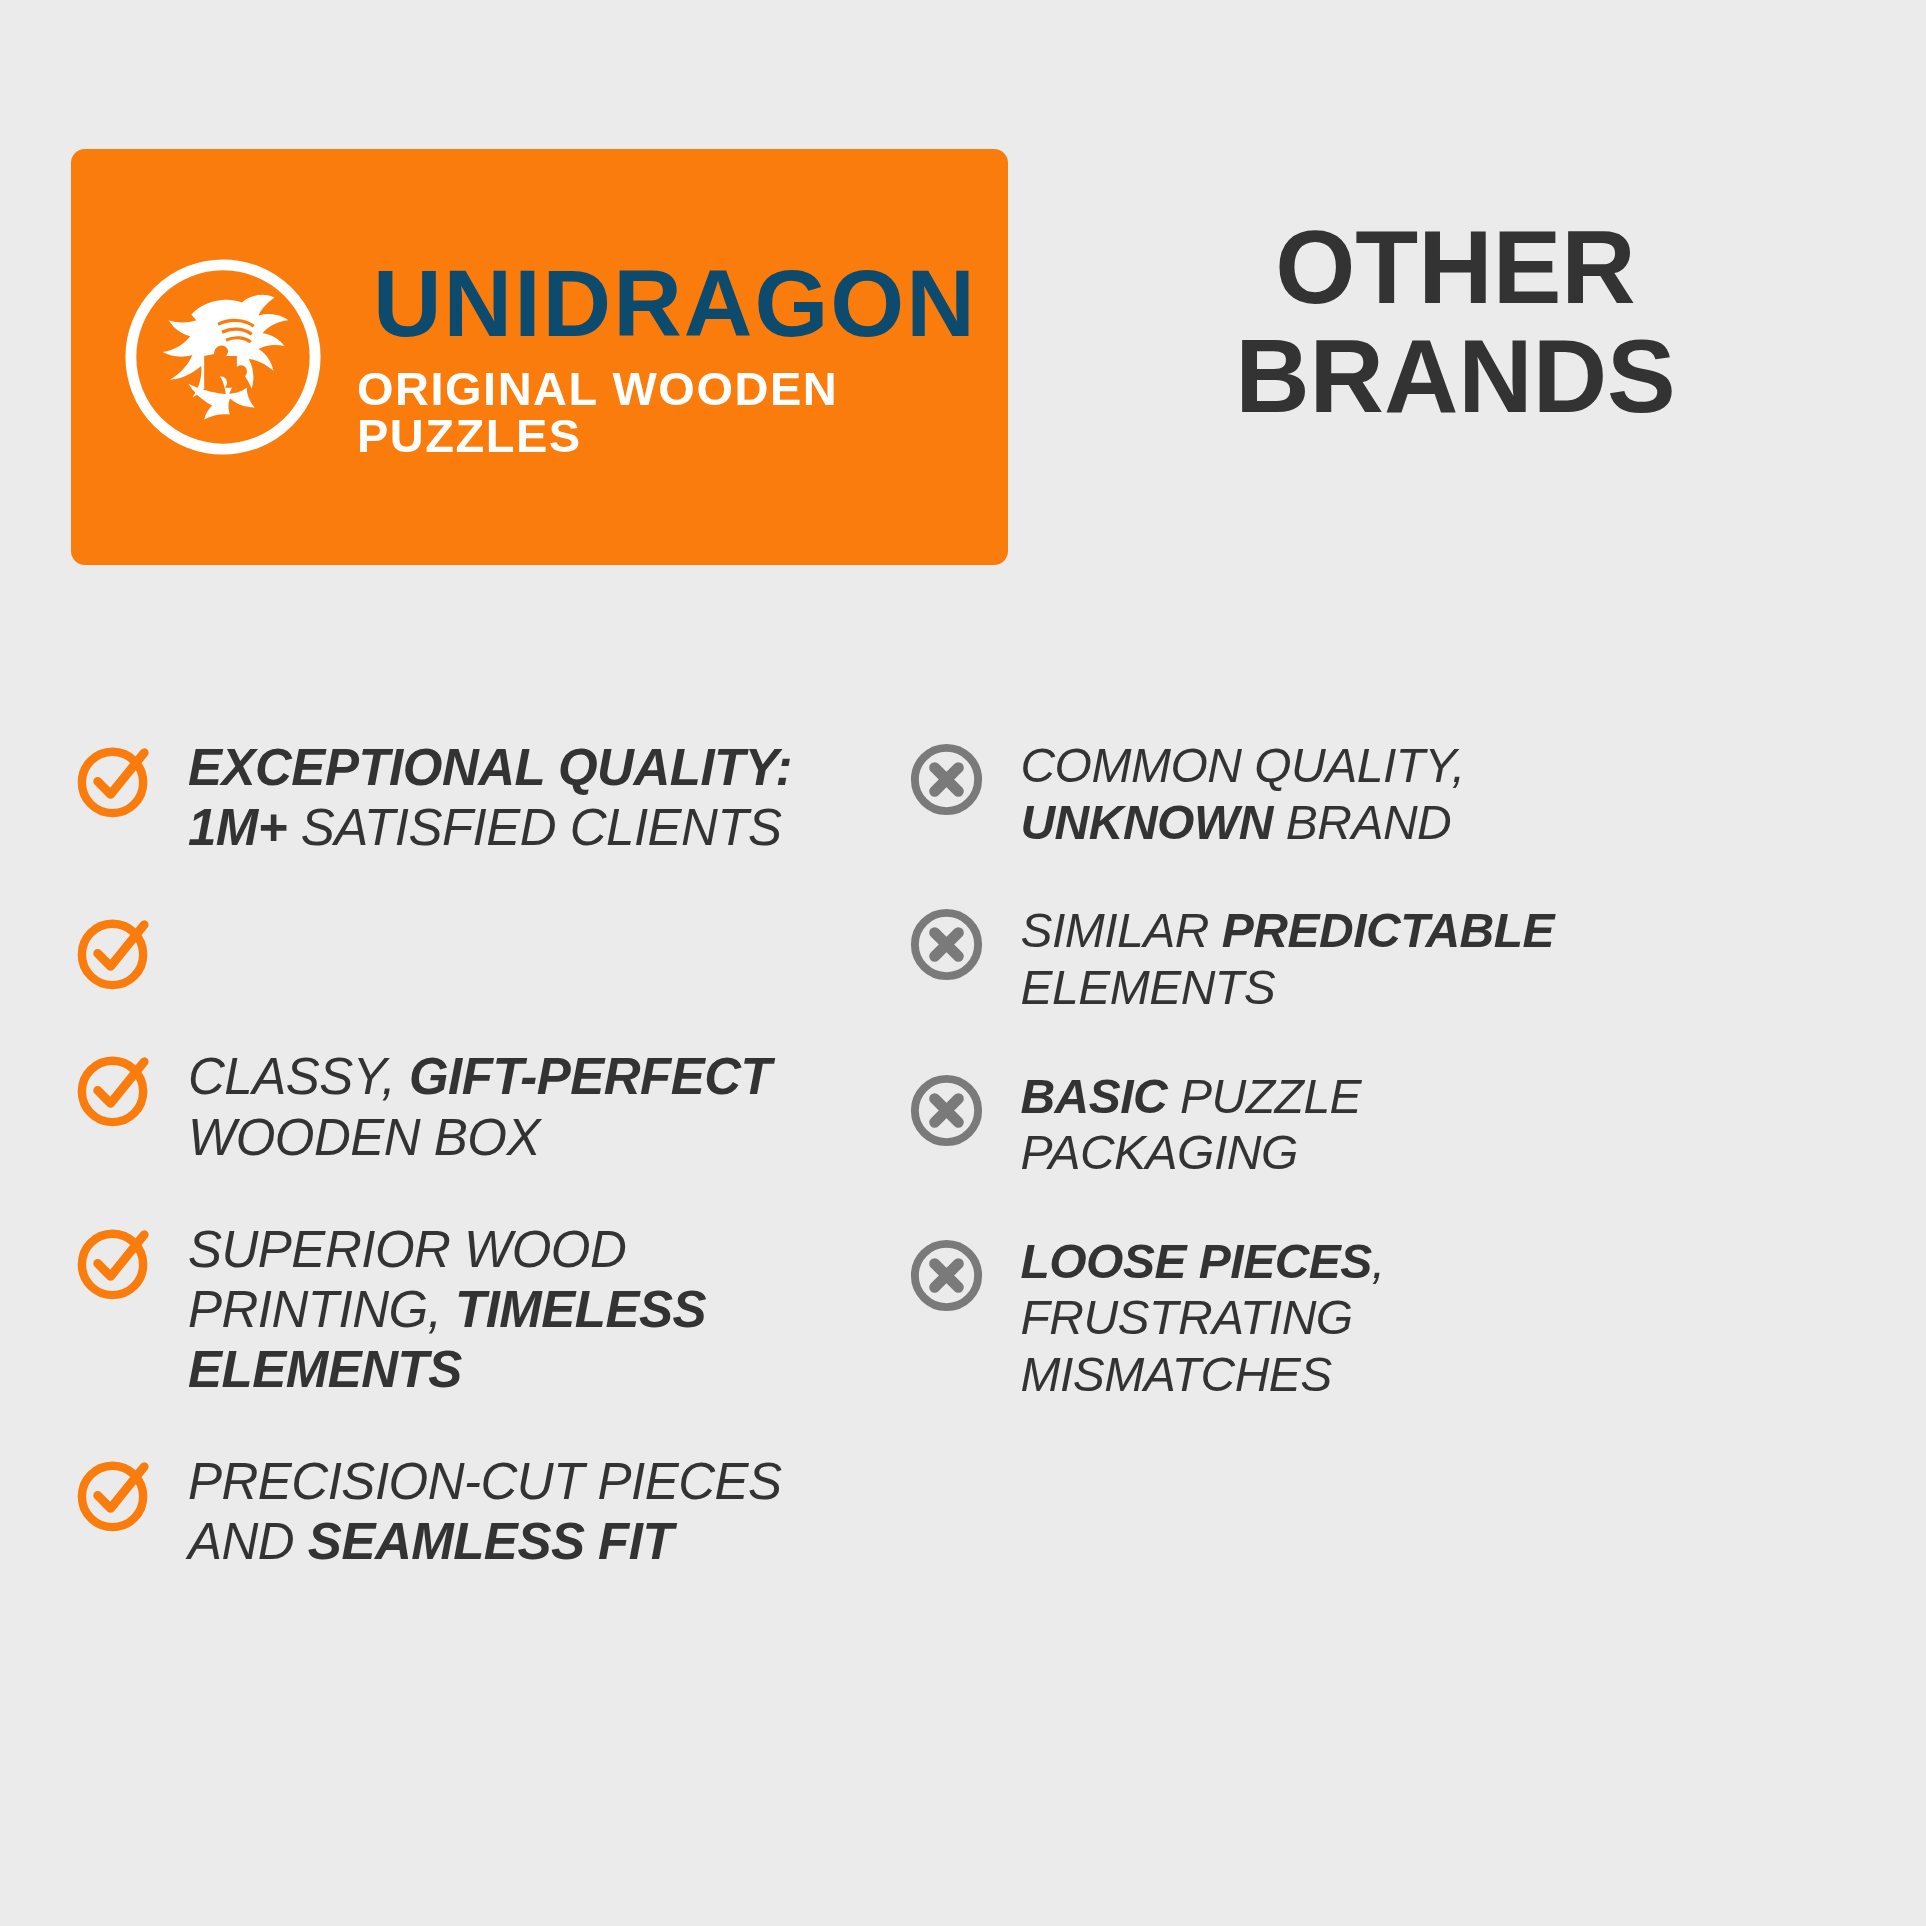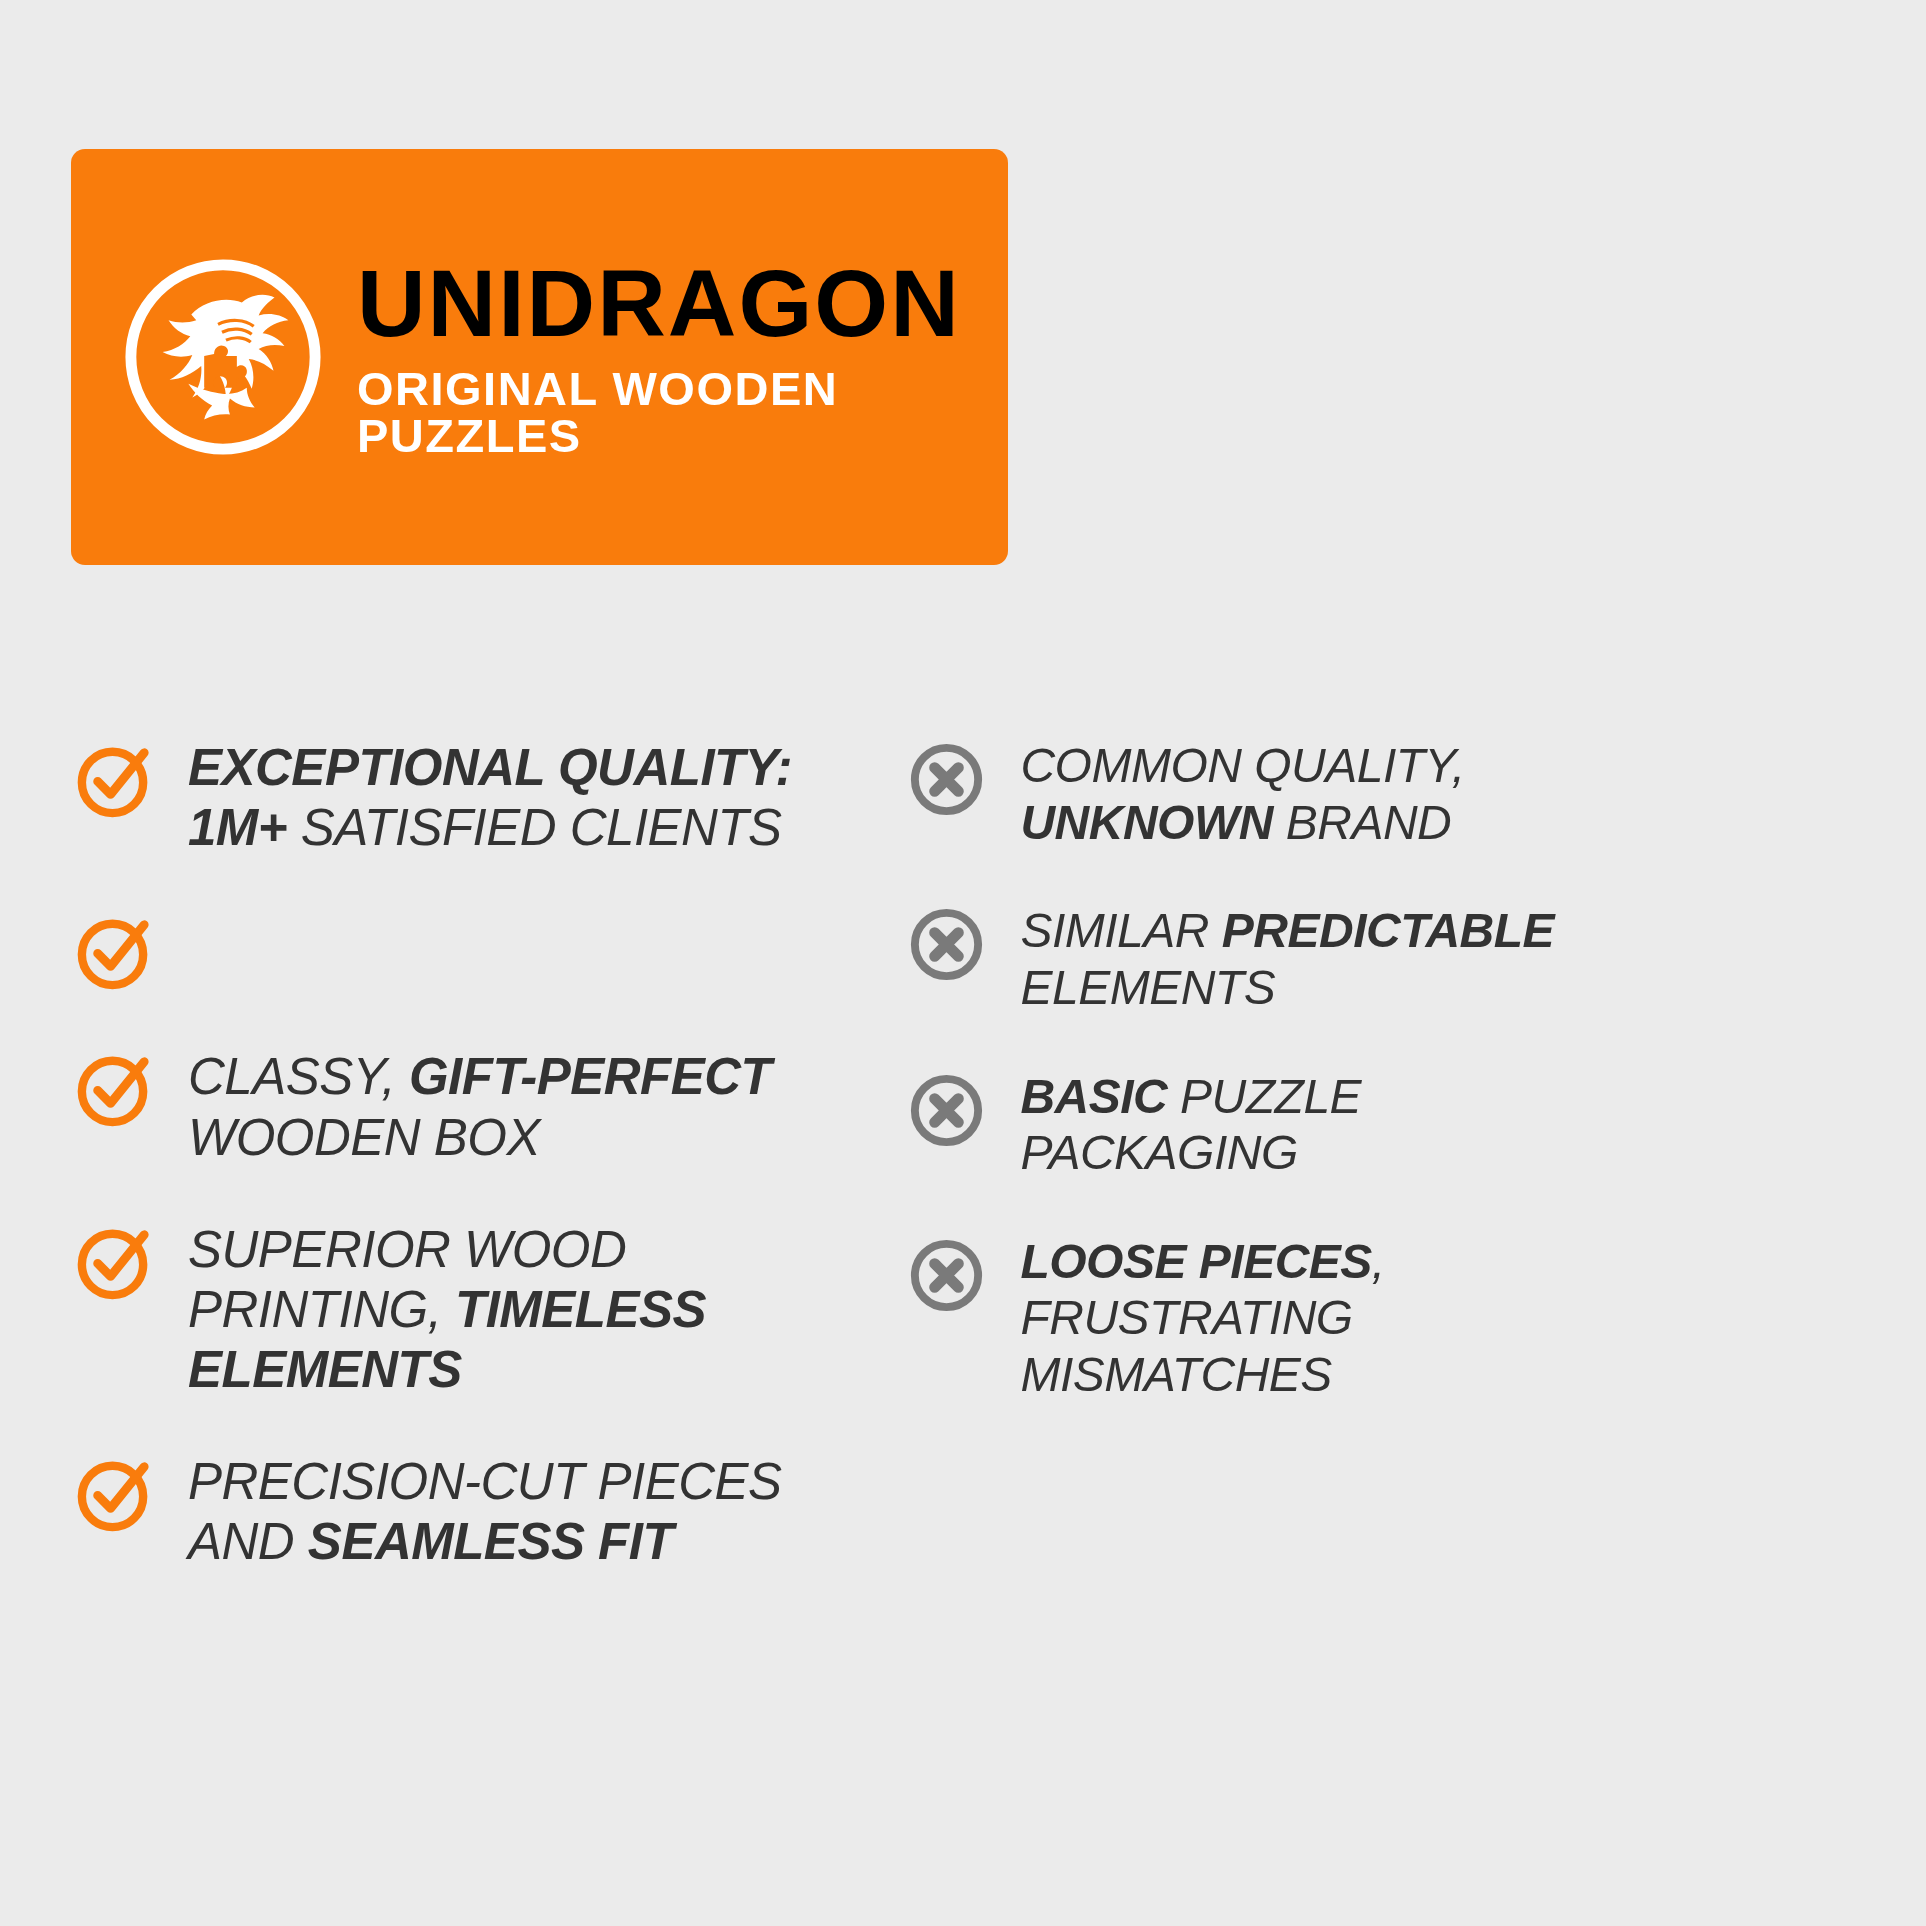--- a/index.html
+++ b/index.html
@@ -46,26 +46,27 @@
   }
   .brand-mark svg { display: block; width: 208px; height: 208px; }
 
   .brand-wordmark {
     margin-left: 30px;
     display: flex;
     flex-direction: column;
     justify-content: center;
   }
   .brand-name {
-    color: #000000;
+    color: #0c4a6e;
     font-size: 95px;
     font-weight: bold;
     letter-spacing: 2px;
     line-height: 1.0;
     font-family: "Liberation Sans", sans-serif;
+    margin-left: 16px;
   }
   .brand-tagline {
     color: #ffffff;
     font-size: 47px;
     font-weight: bold;
     letter-spacing: 1.5px;
     line-height: 1.0;
     margin-top: 14px;
     font-family: "Liberation Sans", sans-serif;
   }
@@ -169,20 +170,24 @@
       </svg>
     </div>
 
     <div class="brand-wordmark">
       <div class="brand-name">UNIDRAGON</div>
       <div class="brand-tagline">ORIGINAL WOODEN PUZZLES</div>
     </div>
 
   </div>
 
+  <div class="other-brands-title">
+    <span class="ob-line">OTHER</span>
+    <span class="ob-line">BRANDS</span>
+  </div>
 
 </div>
 
 <div class="columns">
 
   <div class="column left" id="col-unidragon">
       <div class="feature-row">
         <div class="feature-icon">
           <svg viewBox="0 0 88 88" xmlns="http://www.w3.org/2000/svg">
             <circle cx="42" cy="47" r="31" fill="none" stroke="#f97c0c" stroke-width="8.5"></circle>

